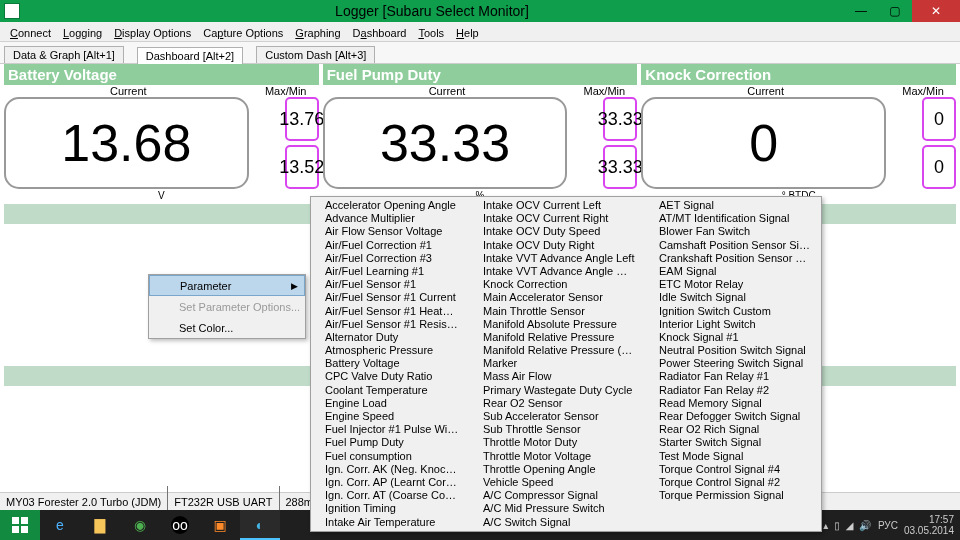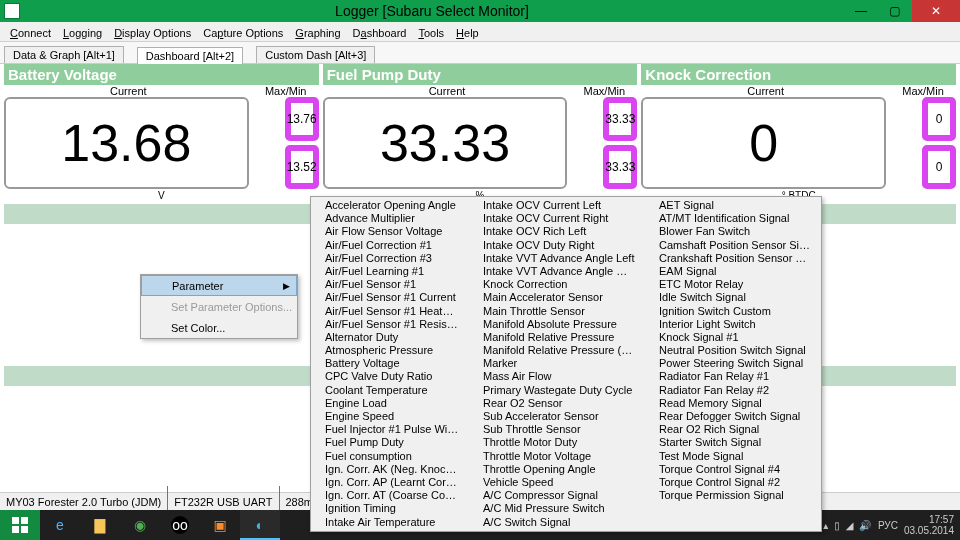--- a/index.html
+++ b/index.html
@@ -24,30 +24,30 @@
   .tab.active { background: #fff; position: relative; top: 1px; }
   
   
   .gauges { display: flex; gap: 4px; padding: 0 4px; height: 138px; }
   .gauge { flex: 1; display: flex; flex-direction: column; }
   .gauge-title { background: #8fce9c; color: #fff; font-weight: bold; font-size: 15px; padding: 2px 4px; text-align: left; }
   .gauge-labels { display: flex; font-size: 11px; text-align: center; }
   .gl-current { flex: 1; }
   .gl-mm { width: 66px; }
   .gauge-body { display: flex; gap: 4px; }
-  .g-current { flex: 1; border: 2px solid #999; border-radius: 6px; height: 92px; display: flex; align-items: center; justify-content: center; font-size: 52px; font-weight: normal; }
+  .g-current { flex: 1; border: 2px solid #999; border-radius: 15px; height: 92px; display: flex; align-items: center; justify-content: center; font-size: 52px; font-weight: normal; }
   .g-mm-col { width: 66px; display: flex; flex-direction: column; gap: 4px; }
-  .g-mm { border: 6px solid #d946ef; border-radius: 5px; height: 44px; display: flex; align-items: center; justify-content: center; font-size: 12px; margin-left: 32px; }
+  .g-mm { border: 2px solid #d946ef; border-radius: 5px; height: 44px; display: flex; align-items: center; justify-content: center; font-size: 18px; margin-left: 32px; }
   .g-unit { text-align: center; font-size: 10px; margin-top: 1px; }
   
   
   .stripe { height: 20px; background: #c0dcc8; margin: 2px 4px; }
   
   
-  .ctx-menu { position: absolute; left: 140px; top: 274px; width: 158px; background: #f0f0f0; border: 1px solid #a0a0a0; box-shadow: 2px 2px 4px rgba(0,0,0,0.25); z-index: 50; }
+  .ctx-menu { position: absolute; left: 148px; top: 274px; width: 158px; background: #f0f0f0; border: 1px solid #a0a0a0; box-shadow: 2px 2px 4px rgba(0,0,0,0.25); z-index: 50; }
   .ctx-item { display: flex; align-items: center; height: 21px; padding-left: 30px; position: relative; }
   .ctx-item.hl { background: #bcd6ec; border: 1px solid #7aa6cc; height: 21px; }
   .ctx-item.disabled { color: #9a9a9a; }
   .ctx-arrow { position: absolute; right: 6px; font-size: 9px; }
   
   
   .flyout { position: absolute; left: 310px; top: 196px; background: #f0f0f0; border: 1px solid #a0a0a0; box-shadow: 2px 2px 4px rgba(0,0,0,0.25); z-index: 60; display: flex; }
   .fly-col { width: 158px; padding: 2px 0; }
   .fly-item { height: 13.2px; line-height: 13.2px; padding: 0 10px 0 14px; font-size: 11px; white-space: nowrap; overflow: hidden; text-overflow: ellipsis; }
   .fly-col.wide { width: 176px; }
@@ -186,21 +186,21 @@
       <div class="fly-item">Fuel consumption</div>
       <div class="fly-item">Ign. Corr. AK (Neg. Knock Comp.)</div>
       <div class="fly-item">Ign. Corr. AP (Learnt Correc.)</div>
       <div class="fly-item">Ign. Corr. AT (Coarse Correc.)</div>
       <div class="fly-item">Ignition Timing</div>
       <div class="fly-item">Intake Air Temperature</div>
     </div>
   <div class="fly-col wide" id="col1">
       <div class="fly-item">Intake OCV Current Left</div>
       <div class="fly-item">Intake OCV Current Right</div>
-      <div class="fly-item">Intake OCV Rich Left</div>
+      <div class="fly-item">Intake OCV Duty Speed</div>
       <div class="fly-item">Intake OCV Duty Right</div>
       <div class="fly-item">Intake VVT Advance Angle Left</div>
       <div class="fly-item">Intake VVT Advance Angle Right</div>
       <div class="fly-item">Knock Correction</div>
       <div class="fly-item">Main Accelerator Sensor</div>
       <div class="fly-item">Main Throttle Sensor</div>
       <div class="fly-item">Manifold Absolute Pressure</div>
       <div class="fly-item">Manifold Relative Pressure</div>
       <div class="fly-item">Manifold Relative Pressure (corrected)</div>
       <div class="fly-item">Marker</div>

